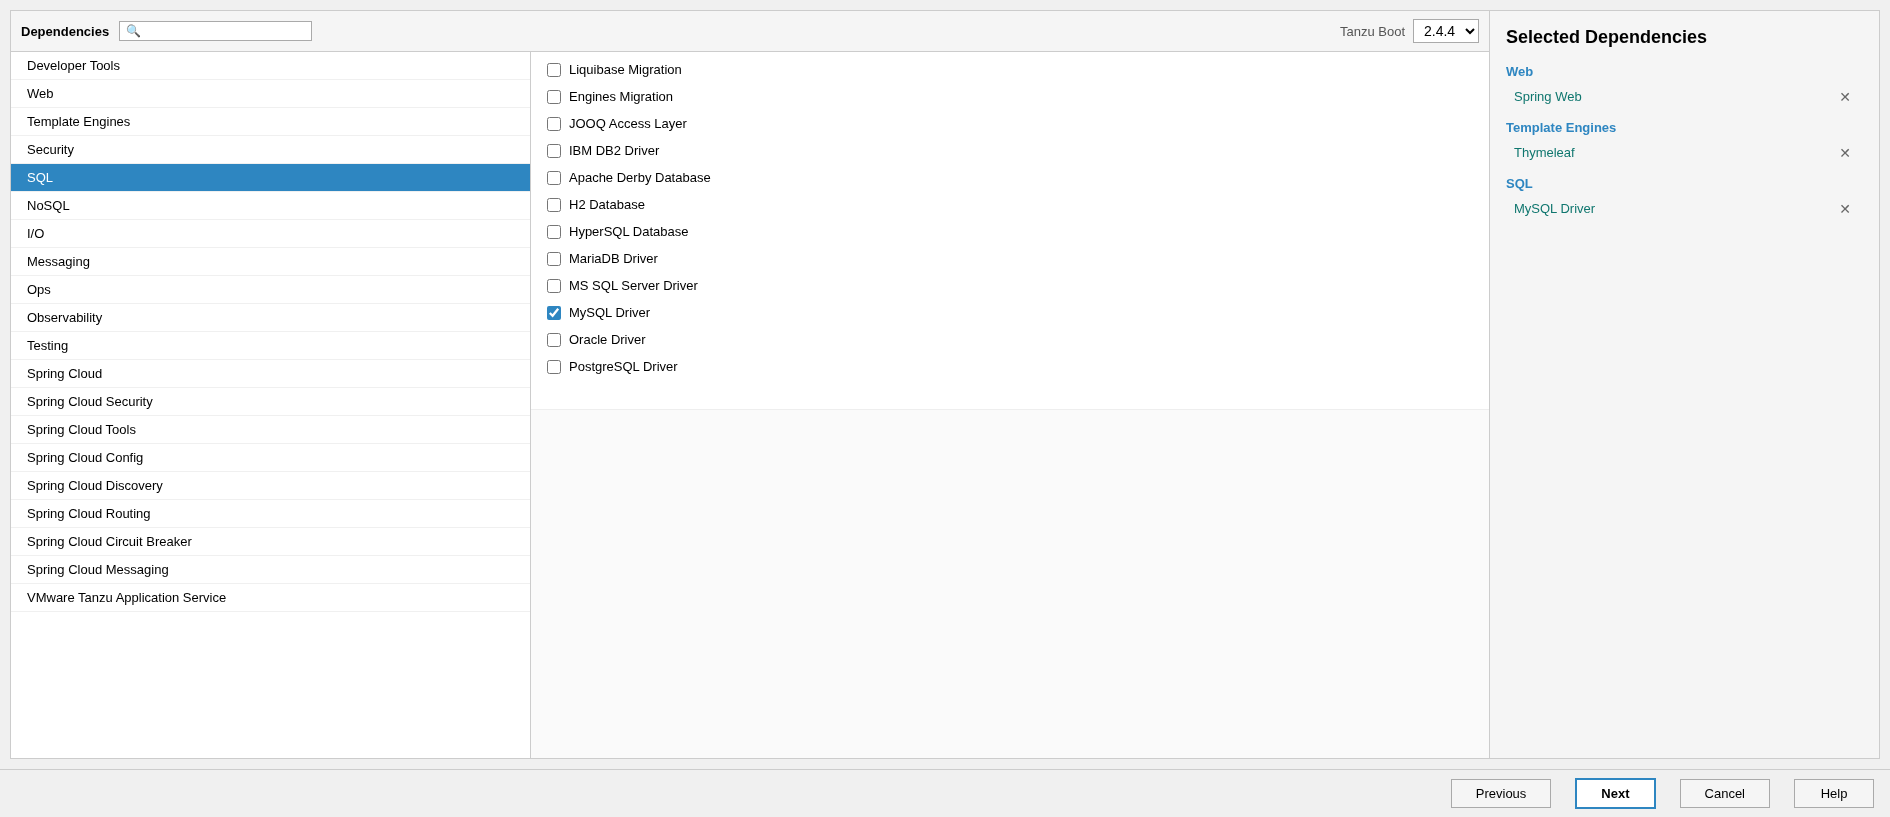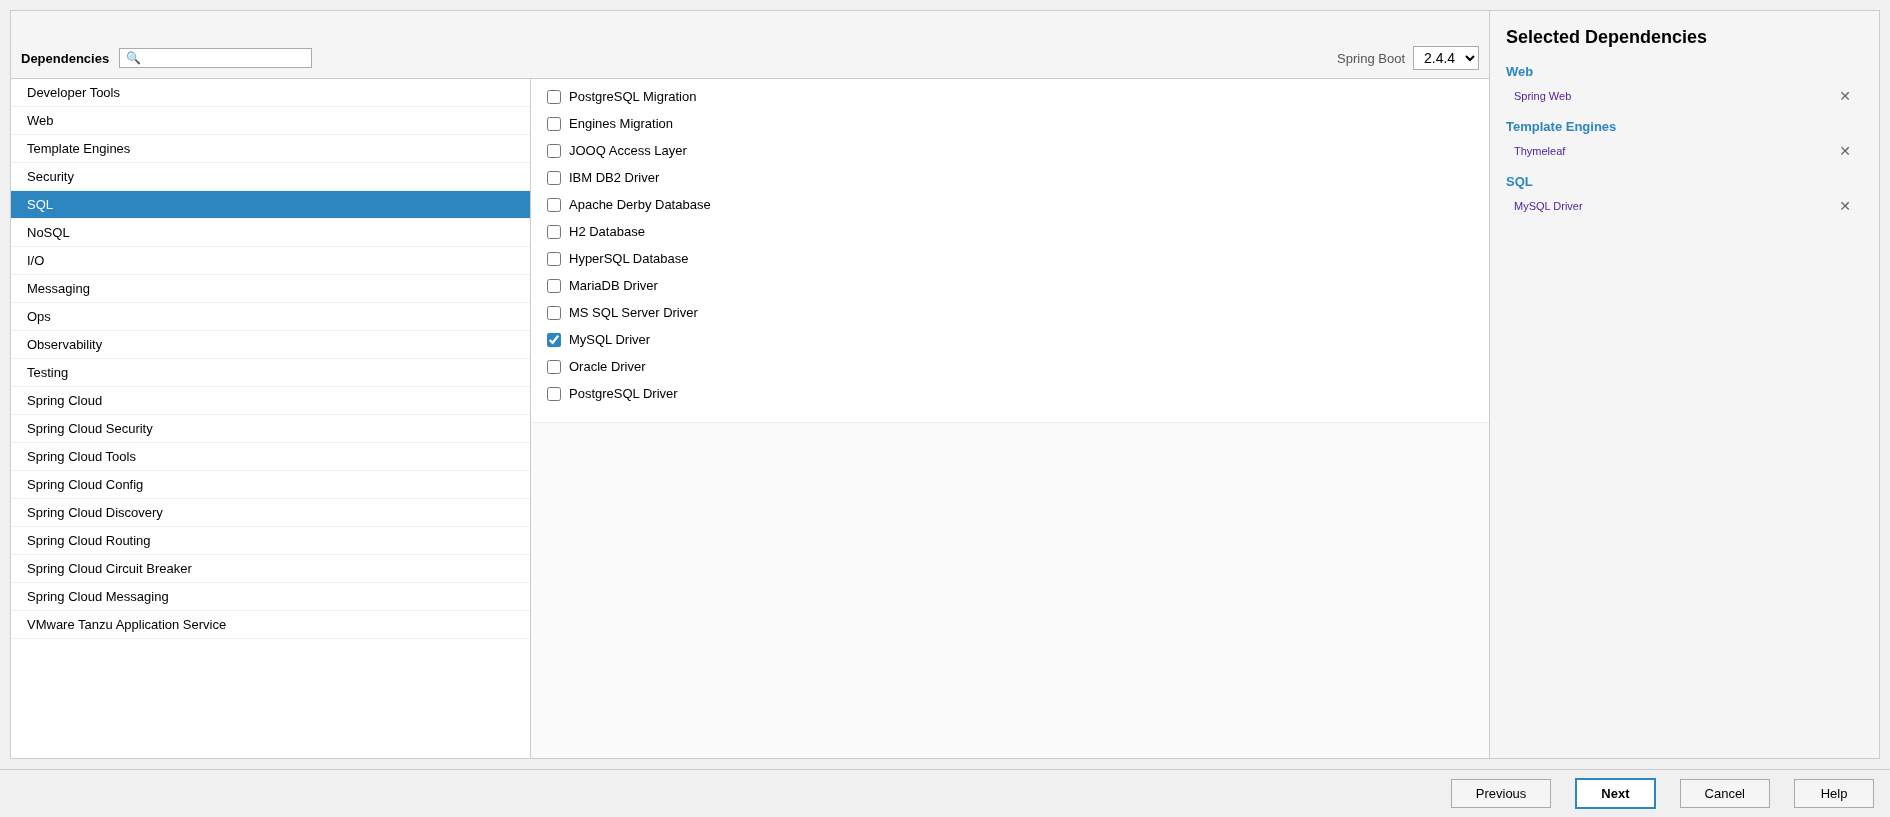--- a/index.html
+++ b/index.html
@@ -173,22 +173,22 @@
 
     .selected-dep-item {
       display: flex;
       align-items: center;
       justify-content: space-between;
       padding: 4px 8px;
       background: transparent;
     }
 
     .selected-dep-name {
-      font-size: 11px;
-      color: #4c1d95;
+      font-size: 13px;
+      color: #0f766e;
     }
 
     .remove-btn {
       cursor: pointer;
       color: #666;
       font-size: 14px;
       background: none;
       border: none;
       padding: 0 4px;
       line-height: 1;
@@ -226,21 +226,20 @@
       align-items: center;
       padding: 8px 10px;
       background: #f5f5f5;
       border-bottom: 1px solid #ccc;
     }
 
     .full-header {
       display: flex;
       align-items: center;
       width: 100%;
-      margin-top: 27px;
     }
 
     .scrollable-content {
       display: flex;
       flex: 1;
       overflow: hidden;
     }
 
     .middle-scroll {
       flex: 1;
@@ -255,21 +254,21 @@
   <div style="display:flex; flex-direction:column; flex:1; border:1px solid #ccc; background:#fff;">
 
     <div class="header-row">
       <div class="full-header">
         <span class="dependencies-label">Dependencies</span>
         <div class="search-box" style="margin-left:10px;">
           <span class="search-icon">🔍</span>
           <input type="text" class="search-input" placeholder="" style="">
         </div>
         <div class="spring-boot-section">
-          <span class="spring-boot-label">Spring Boot</span>
+          <span class="spring-boot-label">Tanzu Boot</span>
           <select class="spring-boot-select">
             <option>2.4.4</option>
             <option>2.3.9</option>
             <option>2.5.0</option>
           </select>
         </div>
       </div>
     </div>
 
     <div class="scrollable-content">
@@ -296,21 +295,21 @@
             <div class="category-item">Spring Cloud Circuit Breaker</div>
             <div class="category-item">Spring Cloud Messaging</div>
             <div class="category-item">VMware Tanzu Application Service</div>
           </div>
       </div>
 
       <div class="middle-panel" style="border:none; flex:1;">
         <div class="deps-list middle-scroll" id="deps-list">
         <div class="dep-item">
               <input type="checkbox" class="dep-checkbox" style="">
-              <span class="dep-label">PostgreSQL Migration</span>
+              <span class="dep-label">Liquibase Migration</span>
             </div>
             <div class="dep-item">
               <input type="checkbox" class="dep-checkbox" style="">
               <span class="dep-label">Engines Migration</span>
             </div>
             <div class="dep-item">
               <input type="checkbox" class="dep-checkbox" style="">
               <span class="dep-label">JOOQ Access Layer</span>
             </div>
             <div class="dep-item">

